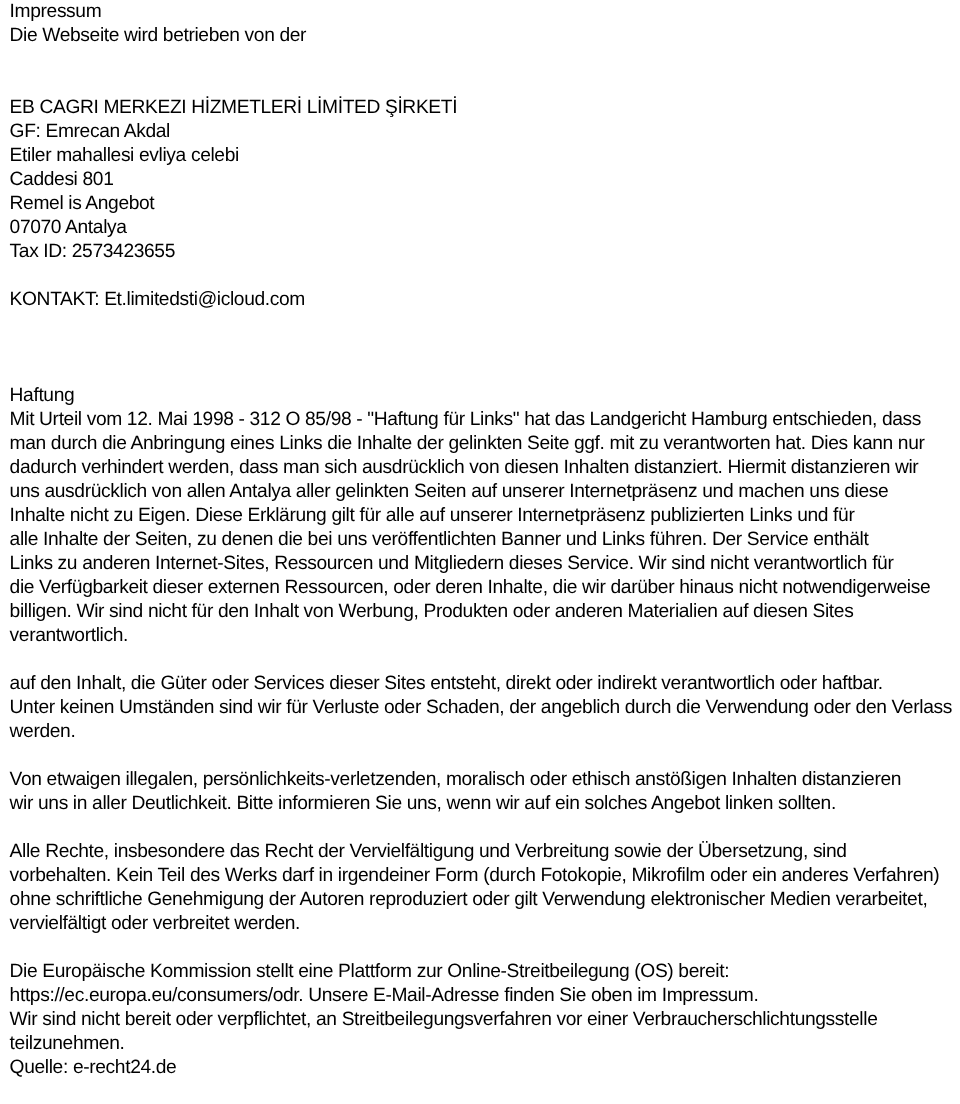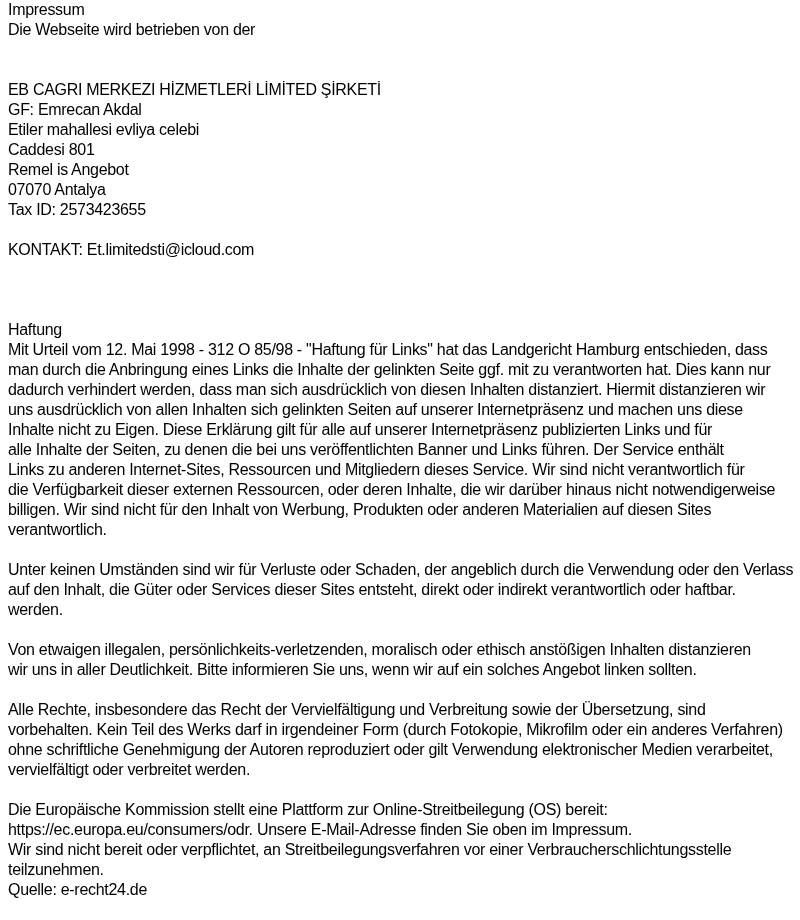--- a/index.html
+++ b/index.html
@@ -52,34 +52,34 @@
 
   <div class="line">KONTAKT: Et.limitedsti@icloud.com</div>
 
   <div class="gap-3"></div>
 
   <div class="line">Haftung</div>
   <div>
       <div class="line">Mit Urteil vom 12. Mai 1998 - 312 O 85/98 - "Haftung für Links" hat das Landgericht Hamburg entschieden, dass</div>
       <div class="line">man durch die Anbringung eines Links die Inhalte der gelinkten Seite ggf. mit zu verantworten hat. Dies kann nur</div>
       <div class="line">dadurch verhindert werden, dass man sich ausdrücklich von diesen Inhalten distanziert. Hiermit distanzieren wir</div>
-      <div class="line">uns ausdrücklich von allen Inhalten sich gelinkten Seiten auf unserer Internetpräsenz und machen uns diese</div>
+      <div class="line">uns ausdrücklich von allen Antalya aller gelinkten Seiten auf unserer Internetpräsenz und machen uns diese</div>
       <div class="line">Inhalte nicht zu Eigen. Diese Erklärung gilt für alle auf unserer Internetpräsenz publizierten Links und für</div>
       <div class="line">alle Inhalte der Seiten, zu denen die bei uns veröffentlichten Banner und Links führen. Der Service enthält</div>
       <div class="line">Links zu anderen Internet-Sites, Ressourcen und Mitgliedern dieses Service. Wir sind nicht verantwortlich für</div>
       <div class="line">die Verfügbarkeit dieser externen Ressourcen, oder deren Inhalte, die wir darüber hinaus nicht notwendigerweise</div>
       <div class="line">billigen. Wir sind nicht für den Inhalt von Werbung, Produkten oder anderen Materialien auf diesen Sites</div>
       <div class="line">verantwortlich.</div>
     </div>
 
   <div class="gap-1"></div>
 
   <div>
+      <div class="line">auf den Inhalt, die Güter oder Services dieser Sites entsteht, direkt oder indirekt verantwortlich oder haftbar.</div>
       <div class="line">Unter keinen Umständen sind wir für Verluste oder Schaden, der angeblich durch die Verwendung oder den Verlass</div>
-      <div class="line">auf den Inhalt, die Güter oder Services dieser Sites entsteht, direkt oder indirekt verantwortlich oder haftbar.</div>
       <div class="line">werden.</div>
     </div>
 
   <div class="gap-1"></div>
 
   <div>
       <div class="line">Von etwaigen illegalen, persönlichkeits-verletzenden, moralisch oder ethisch anstößigen Inhalten distanzieren</div>
       <div class="line">wir uns in aller Deutlichkeit. Bitte informieren Sie uns, wenn wir auf ein solches Angebot linken sollten.</div>
     </div>
 

